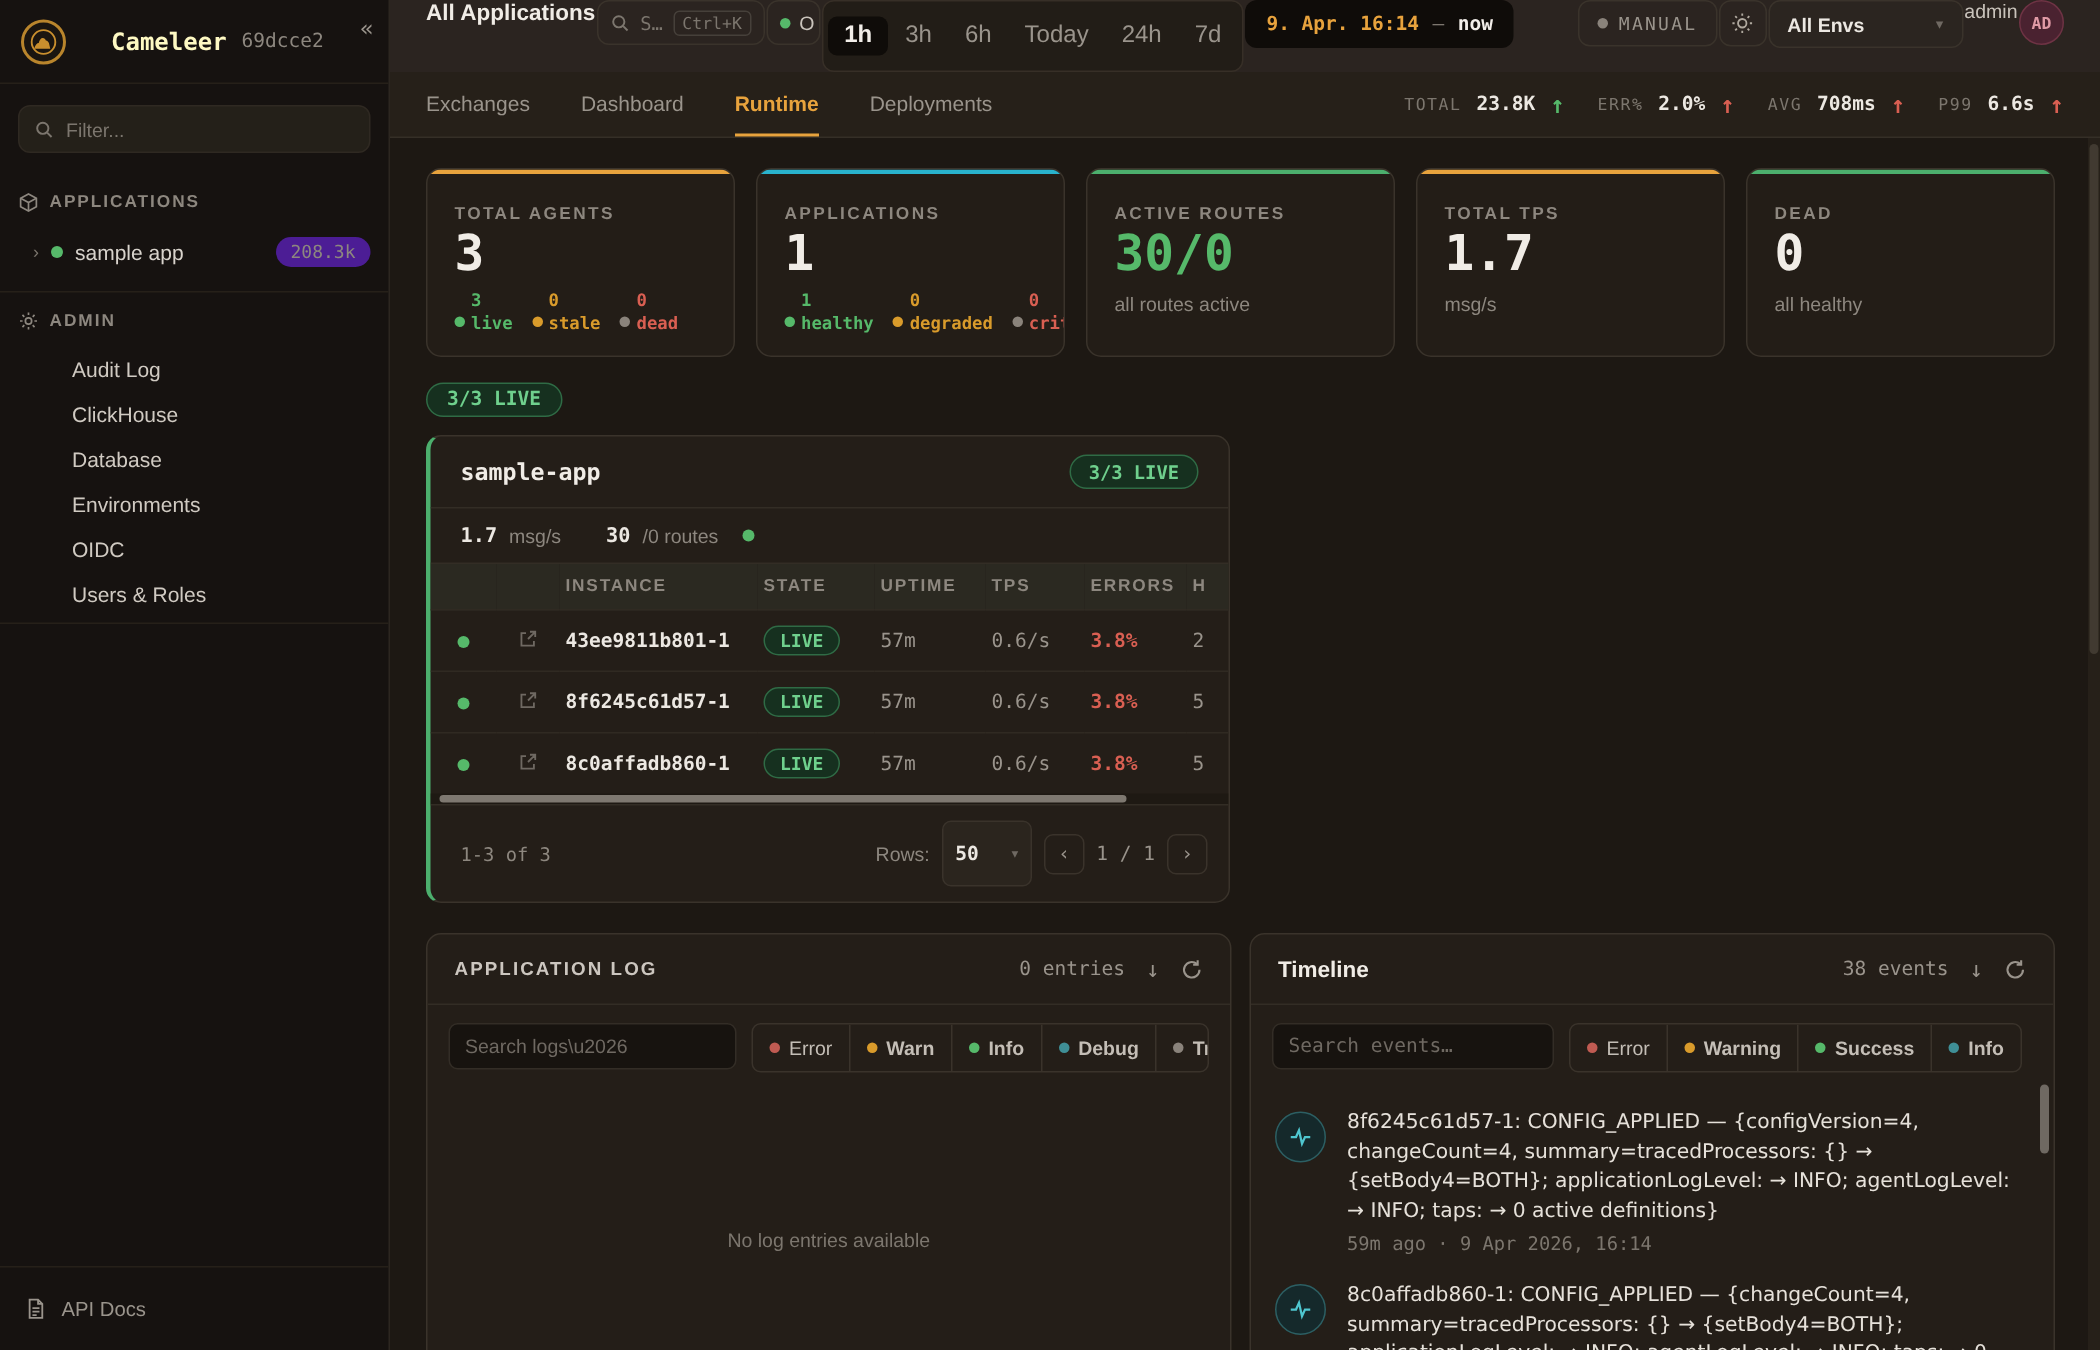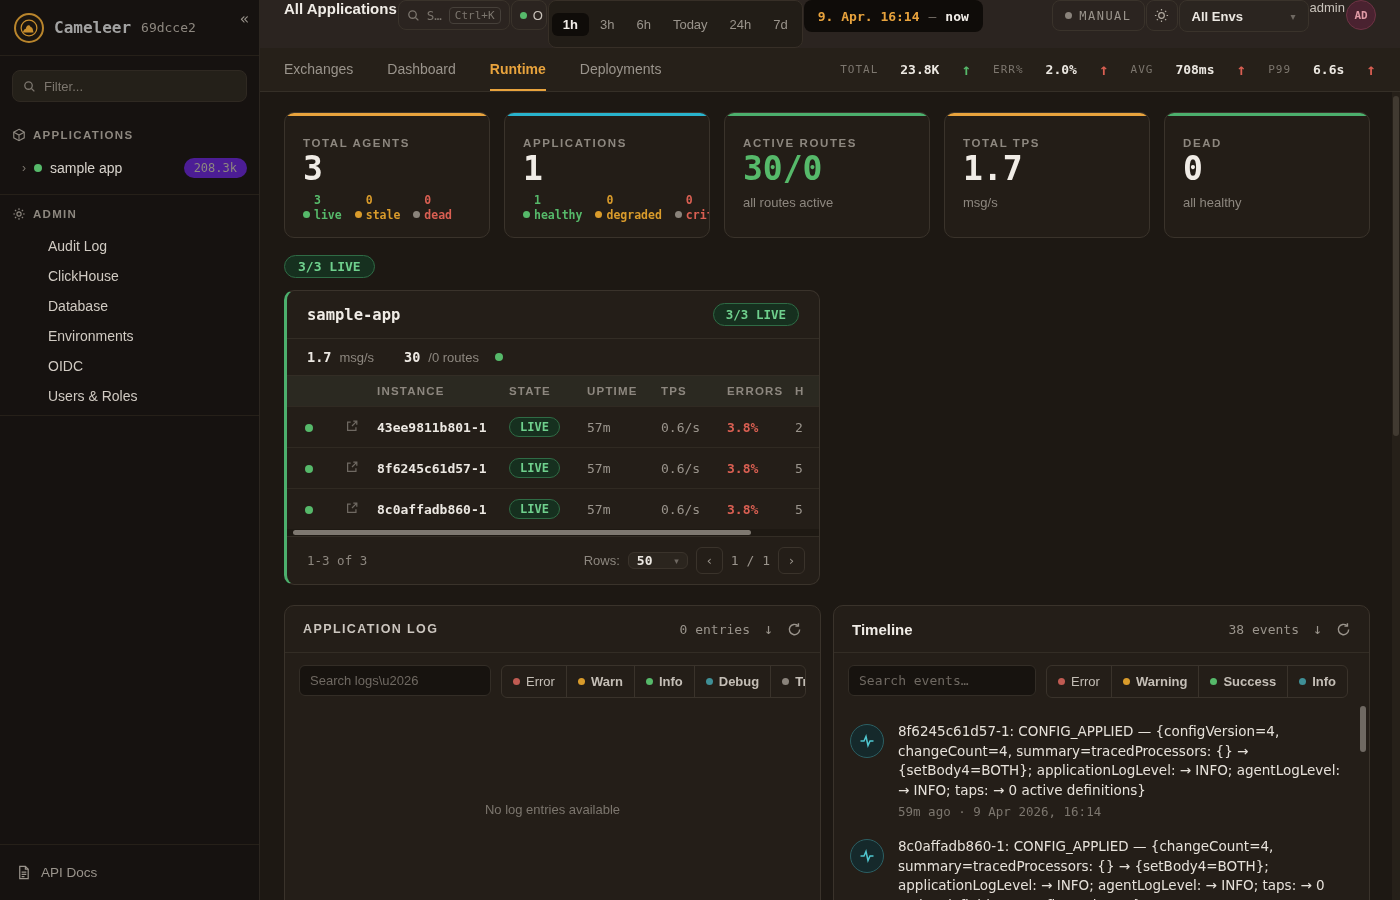--- a/index.html
+++ b/index.html
@@ -8,21 +8,21 @@
   .mono { font-family:"DejaVu Sans Mono",monospace; }
   .app { display:flex; width:1400px; height:900px; }
 
   
   .sidebar { width:260px; background:#161210; border-right:1px solid #2c2620;
     display:flex; flex-direction:column; flex-shrink:0; }
   .sb-head { height:56px; display:flex; align-items:center; gap:10px; padding:0 14px;
     border-bottom:1px solid #262019; position:relative; }
   .logo-circle { width:30px; height:30px; border-radius:50%; border:2px solid #b9852c;
     background:#1a1510; display:flex; align-items:center; justify-content:center; }
-  .brand-name { color:#a3a3a3; font-weight:bold; font-size:16px; }
+  .brand-name { color:#fef9c3; font-weight:bold; font-size:16px;margin-left:20px; }
   .brand-ver { color:#8d877f; font-size:13px; }
   .collapse-btn { position:absolute; right:10px; top:10px; color:#9a948c; font-size:15px; cursor:pointer; }
   .sb-filter { margin:14px 12px; }
   .filter-box { display:flex; align-items:center; gap:8px; background:#242019;
     border:1px solid #2f2922; border-radius:8px; height:32px; padding:0 10px; color:#7c766e; }
   .filter-box input { background:transparent; border:none; outline:none; color:#d8d3cc;
     font-size:13px; width:100%; font-family:inherit; }
   .filter-box input::placeholder { color:#7c766e; }
   .sb-section { display:flex; align-items:center; gap:7px; padding:12px 12px 8px 12px;
     color:#8d877f; font-size:11.5px; font-weight:bold; letter-spacing:1.3px; }
@@ -47,21 +47,21 @@
   .tb-title { font-size:15px; font-weight:bold; white-space:nowrap; }
   .tb-search { display:flex; align-items:center; gap:7px; width:112px; height:30px;
     border:1px solid #3a332b; border-radius:8px; padding:0 8px; color:#7c766e; cursor:pointer; }
   .tb-search .s-txt { font-size:12.5px; }
   .kbd { border:1px solid #46403a; border-radius:4px; font-size:11px; padding:1px 5px; color:#7c766e; }
   .tb-online { display:flex; align-items:center; gap:6px; height:30px; width:36px;
     border:1px solid #3a332b; border-radius:8px; padding:0 8px; overflow:hidden; cursor:pointer; }
   .tb-online span { color:#c9c3bb; font-size:13px; }
   .range-group { display:flex; align-items:center; background:#221d17; border:1px solid #372f27;
     border-radius:8px; padding:3px; }
-  .range-pill { padding:4px 11px; font-size:13px; color:#9a948c; border-radius:6px;
+  .range-pill { padding:4px 11px; font-size:16px; color:#9a948c; border-radius:6px;
     cursor:pointer; white-space:nowrap; }
   .range-pill.active { background:#0f0c09; color:#f2eee9; font-weight:bold; }
   .date-pill { display:flex; align-items:center; gap:9px; background:#0f0c09;
     border-radius:8px; height:32px; padding:0 14px; white-space:nowrap; }
   .date-from { color:#e8a33d; font-size:13px; font-weight:bold; }
   .date-sep { color:#7c766e; font-size:13px; }
   .date-to { color:#f2eee9; font-size:13px; font-weight:bold; }
   .manual-btn { margin-left:auto; display:flex; align-items:center; gap:7px; height:31px;
     border:1px solid #3a332b; border-radius:8px; padding:0 12px; cursor:pointer; }
   .manual-btn .dot { width:7px; height:7px; background:#8a837b; }
@@ -76,21 +76,21 @@
   .avatar { width:30px; height:30px; border-radius:50%; background:#4a2230;
     border:1px solid #6e3344; color:#e09aa6; font-size:11px; font-weight:bold;
     display:flex; align-items:center; justify-content:center; }
 
   .tabsbar { height:44px; background:#262019; border-bottom:1px solid #352f27;
     display:flex; align-items:stretch; padding:0 24px; flex-shrink:0; }
   .tab { display:flex; align-items:center; margin-right:34px; font-size:14px;
     color:#9a948c; cursor:pointer; border-bottom:2px solid transparent; }
   .tab.active { color:#e8a33d; font-weight:bold; border-bottom-color:#e8a33d; }
   .tab-stats { margin-left:auto; display:flex; align-items:center; gap:22px; }
-  .tstat { display:flex; align-items:center; gap:22px; white-space:nowrap; }
+  .tstat { display:flex; align-items:center; gap:10px; white-space:nowrap; }
   .tstat .lbl { font-size:11px; color:#7c766e; letter-spacing:1px; }
   .tstat .val { font-size:13px; font-weight:bold; color:#ece8e2; }
   .arrow-up-good { color:#56b96a; font-weight:bold; }
   .arrow-up-bad { color:#d95f52; font-weight:bold; }
 
   
   .content { flex:1; padding:20px 30px 0 24px; overflow:hidden; position:relative; }
   .cards { display:grid; grid-template-columns:repeat(5,1fr); gap:14px; }
   .card { position:relative; background:#231d17; border:1px solid #3a332b; border-radius:10px;
     padding:24px 18px 16px 18px; height:126px; overflow:hidden; }
@@ -135,21 +135,21 @@
   .live-pill { display:inline-block; border:1px solid #2f6b45; background:#16301f;
     color:#6fd08d; font-weight:bold; font-size:12px; padding:2px 10px; border-radius:12px; }
   .td-dim { color:#9a948c; } .td-err { color:#d95f52; font-weight:bold; }
   .hscroll { height:7px; background:#1e1913; position:relative; }
   .hscroll .thumb { position:absolute; left:6px; top:1px; height:5px; width:458px;
     background:#7e7870; border-radius:3px; }
   .ac-foot { display:flex; align-items:center; padding:10px 14px 10px 20px; border-top:1px solid #332d25; }
   .ac-range { font-size:12.5px; color:#8d877f; }
   .ac-foot-right { margin-left:auto; display:flex; align-items:center; gap:8px; }
   .rows-label { font-size:13px; color:#8d877f; }
-  .rows-select { width:60px; height:17px; background:#2b251e; border:1px solid #3a332b;
+  .rows-select { width:60px; height:44px; background:#2b251e; border:1px solid #3a332b;
     border-radius:6px; display:flex; align-items:center; padding:0 8px; cursor:pointer; }
   .rows-select .v { font-size:13px; font-weight:bold; color:#ece8e2; }
   .rows-select .chev { margin-left:auto; color:#6f6962; font-size:9px; }
   .pg-btn { width:27px; height:27px; border:1px solid #3a332b; border-radius:6px;
     display:flex; align-items:center; justify-content:center; color:#9a948c; font-size:13px; cursor:pointer; }
   .pg-info { font-size:13px; color:#9a948c; }
 
   
   .panels { display:flex; gap:12px; margin-top:20px; }
   .panel { flex:1; background:#241e18; border:1px solid #3a332b; border-radius:10px;

